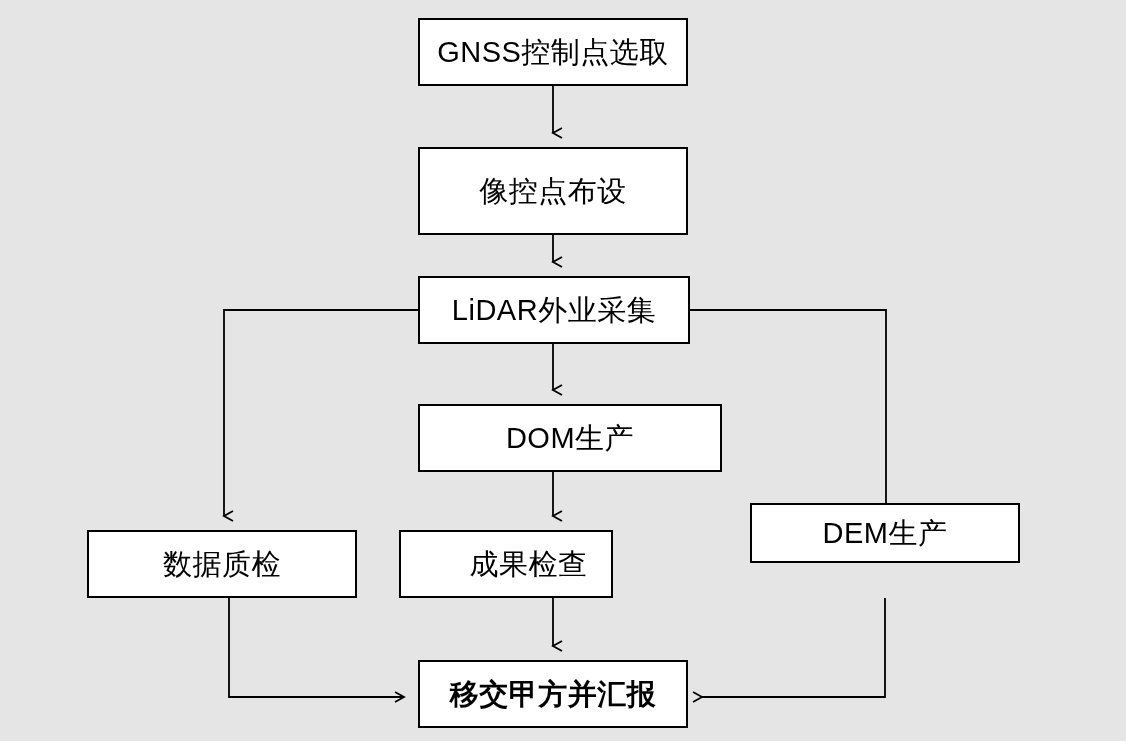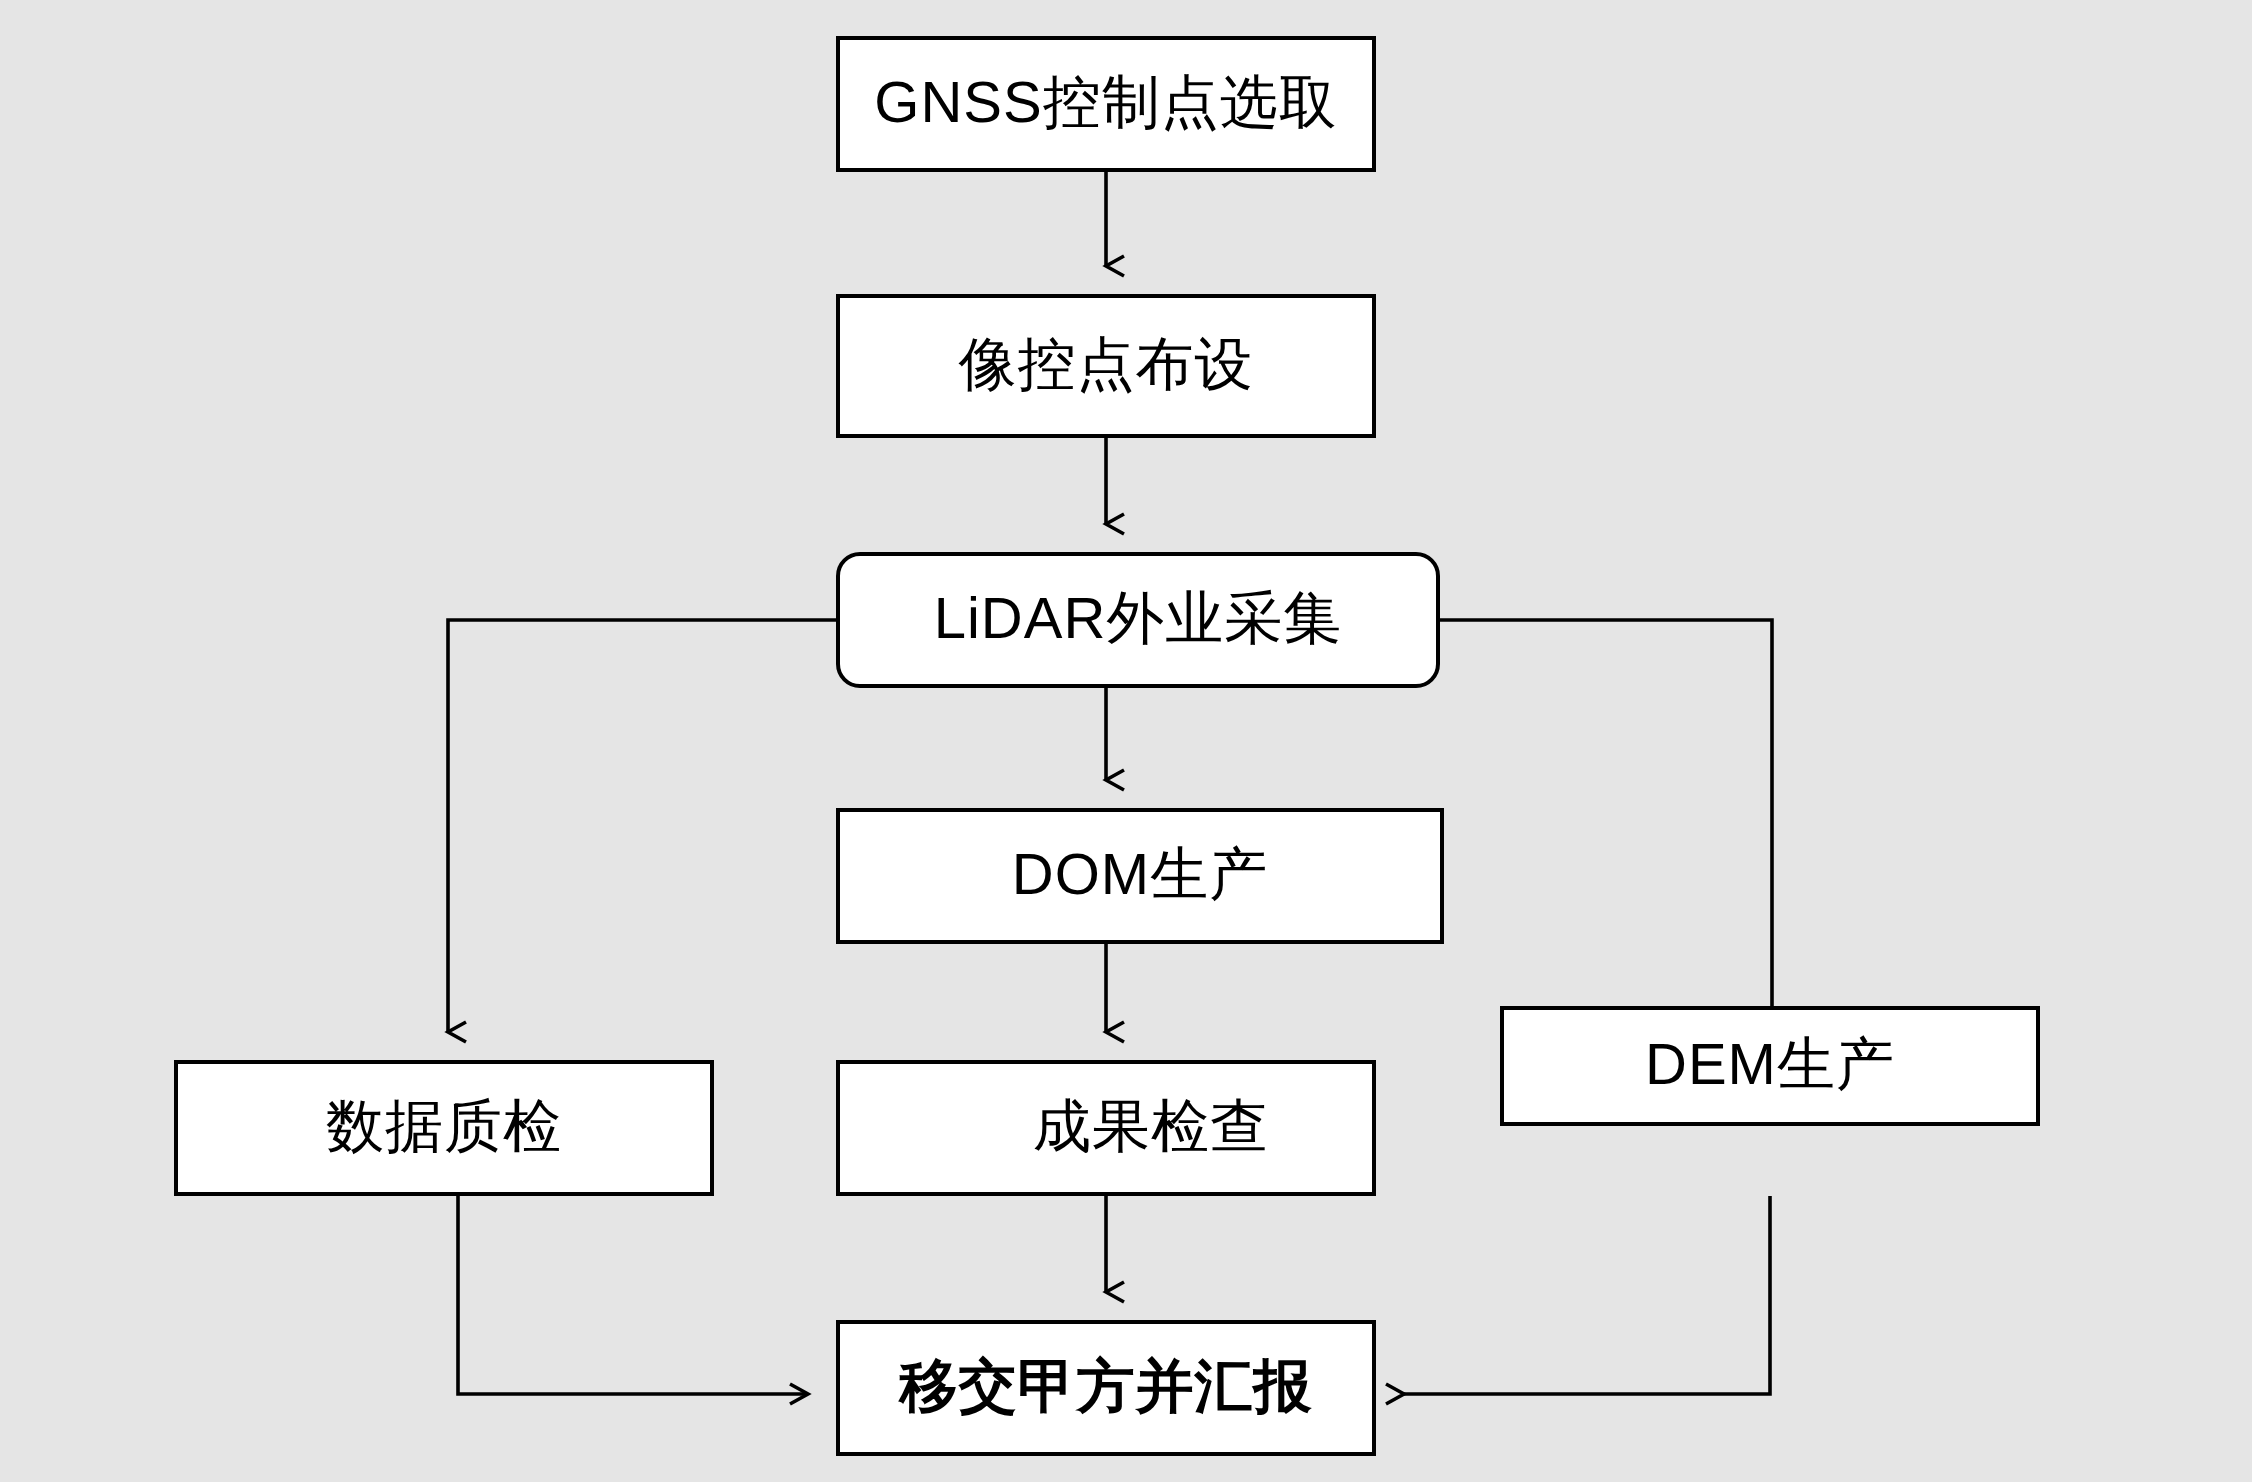--- a/index.html
+++ b/index.html
@@ -38,25 +38,25 @@
     letter-spacing: 0.5px;
     white-space: nowrap;
   }
   .flow-node-label {
     font-size: 29px;
     line-height: 1;
     color: #000000;
   }
   
   #node-gnss      { left: 418px; top: 18px;  width: 270px; height: 68px; }
-  #node-gcp       { left: 418px; top: 147px; width: 270px; height: 72px; }
-  #node-lidar     { left: 418px; top: 276px; width: 302px; height: 68px; border-radius: 12px; }
+  #node-gcp       { left: 418px; top: 147px; width: 270px; height: 88px; }
+  #node-lidar     { left: 418px; top: 276px; width: 272px; height: 68px; }
   #node-dom       { left: 418px; top: 404px; width: 304px; height: 68px; }
   #node-qc        { left: 87px;  top: 530px; width: 270px; height: 68px; }
-  #node-check     { left: 418px; top: 530px; width: 270px; height: 68px; padding-left: 45px; }
+  #node-check     { left: 399px; top: 530px; width: 214px; height: 68px; padding-left: 45px; }
   #node-dem       { left: 750px; top: 503px; width: 270px; height: 60px; }
   #node-deliver   { left: 418px; top: 660px; width: 270px; height: 68px; font-weight: bold; }
 </style>
 </head>
 <body>
 
 <div id="flowchart-canvas">
 
   <svg id="connector-layer" viewBox="0 0 1126 741" width="1126" height="741" xmlns="http://www.w3.org/2000/svg">
     <defs>

